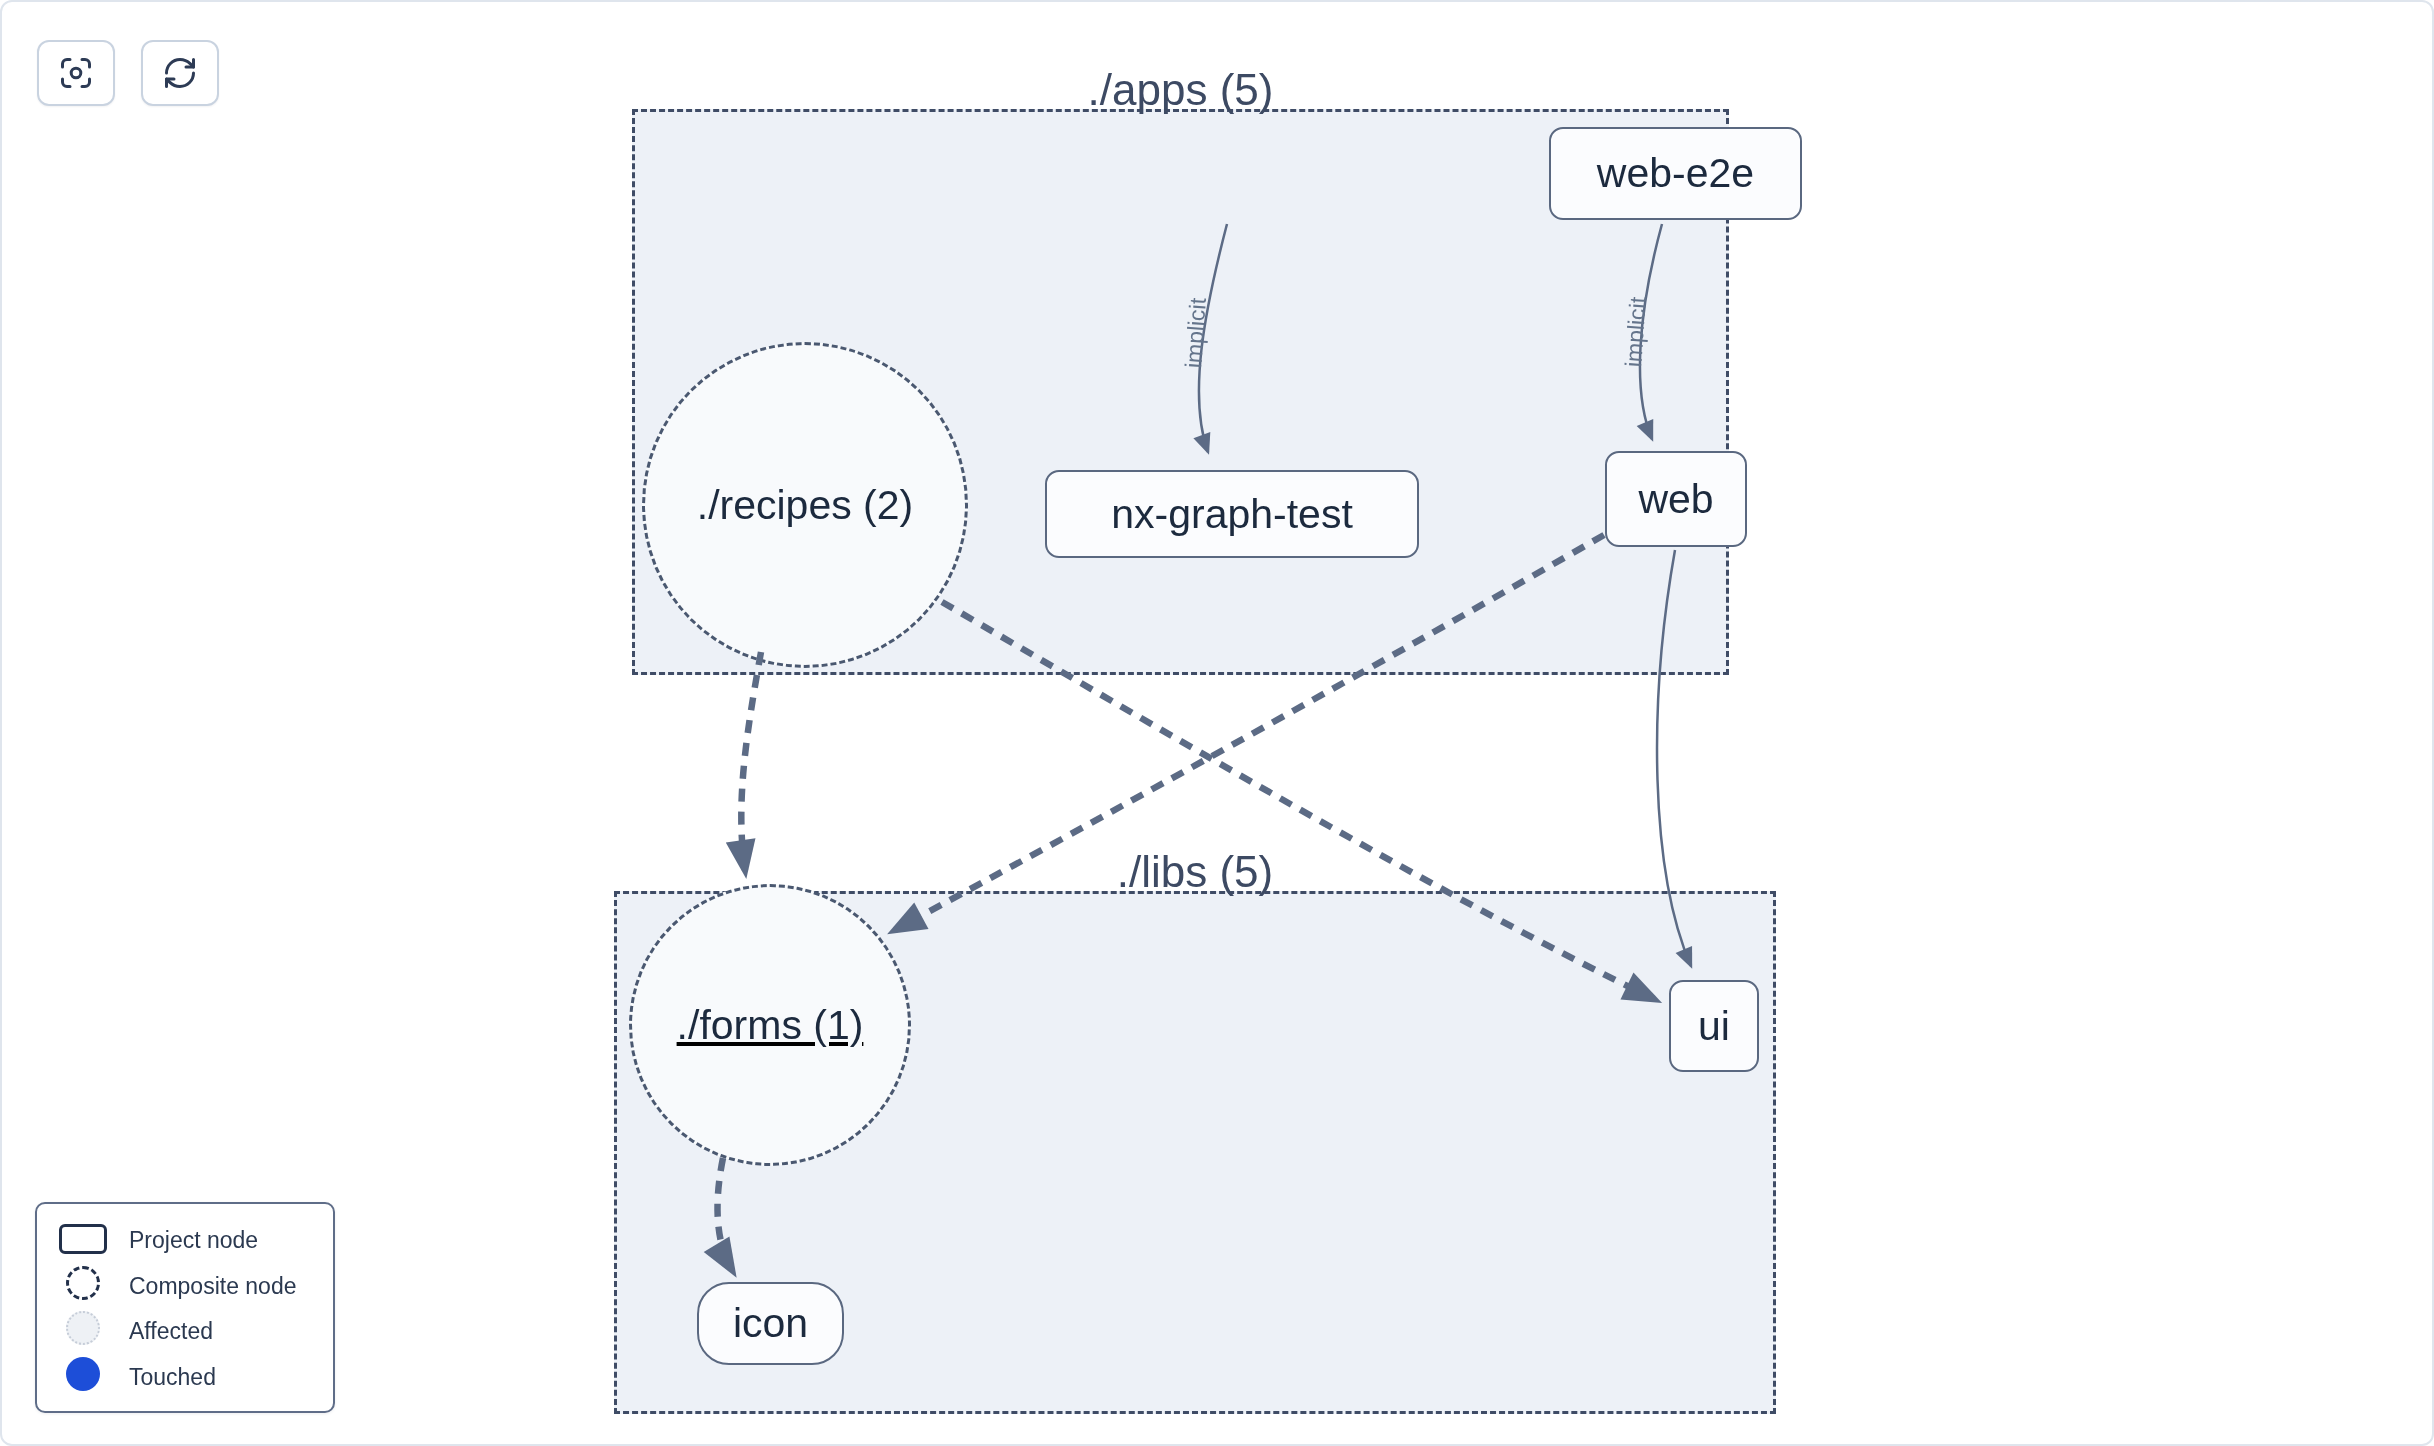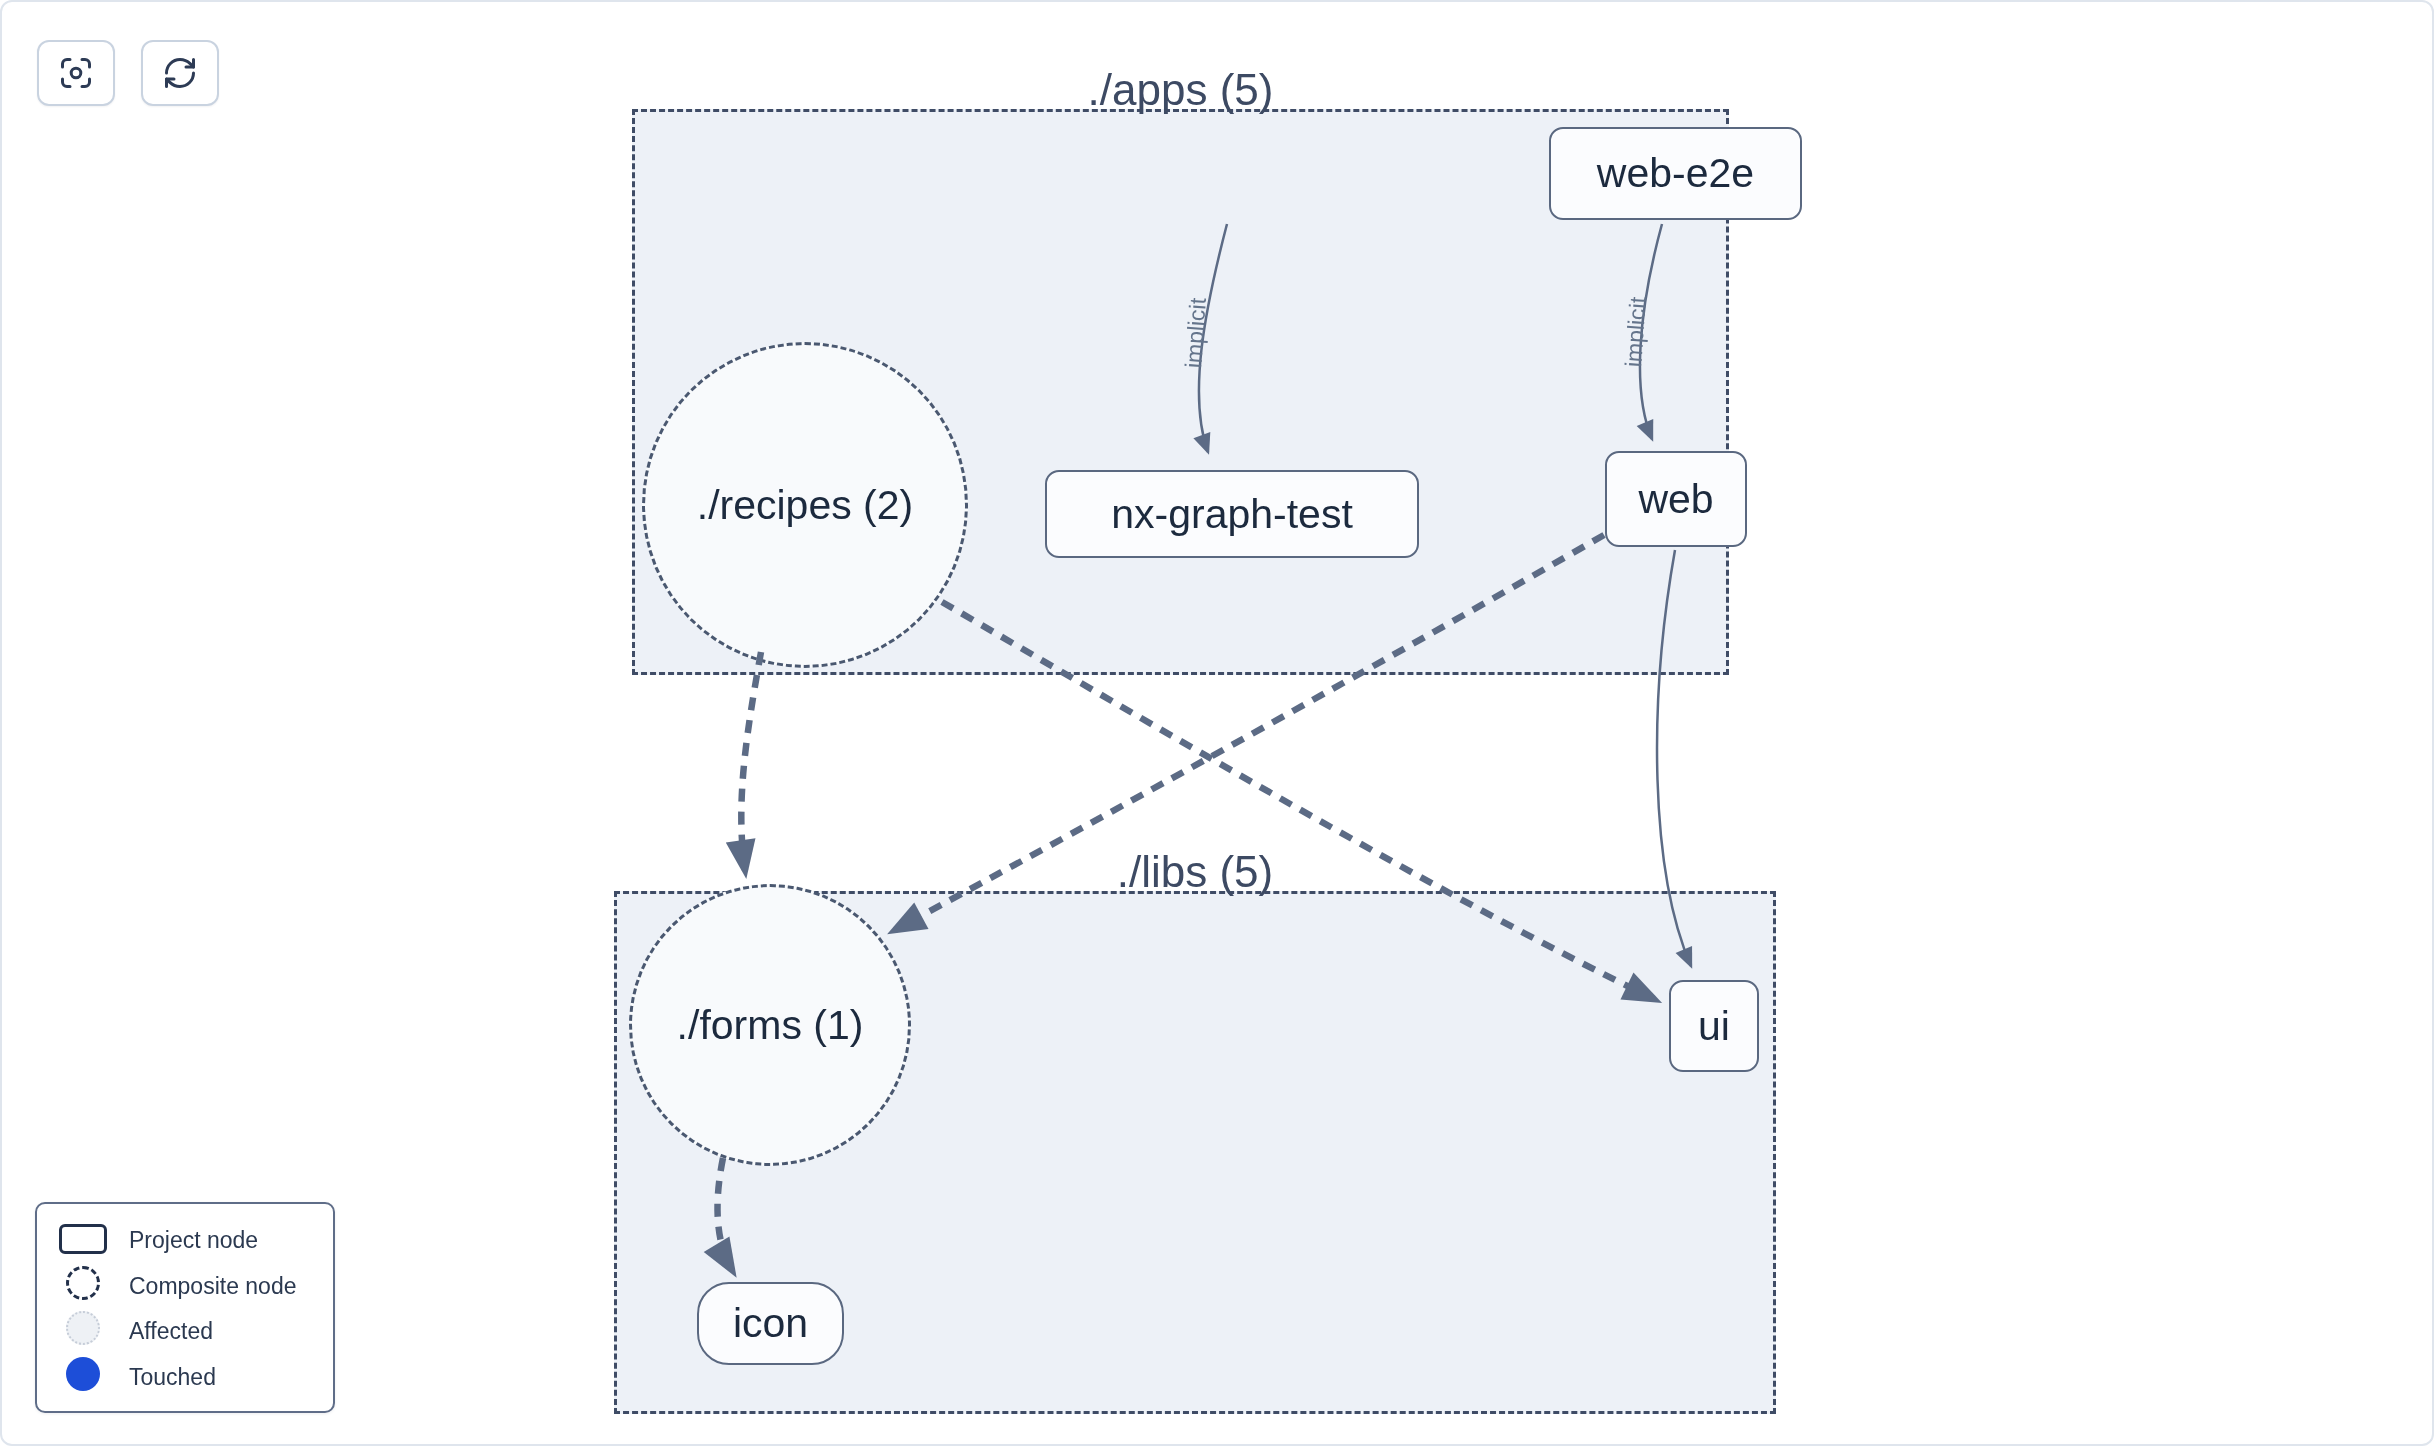--- a/index.html
+++ b/index.html
@@ -25,21 +25,21 @@
   .cluster-label{
     position:absolute;top:-50px;left:0;right:0;text-align:center;
     font-size:44px;color:#3d4a63;line-height:56px;pointer-events:none;
   }
   
   .composite{
     position:absolute;border-radius:50%;background:#f8fafc;border:3px dashed #4a5870;
     box-sizing:border-box;display:flex;align-items:center;justify-content:center;cursor:pointer;text-align:center;
   }
   #node-recipes{left:640px;top:340px;width:326px;height:326px;}
-  #node-forms{left:627px;top:882px;width:282px;height:282px;}
+  #node-forms{left:627px;top:882px;width:282px;height:282px;text-decoration:underline;}
   .composite span{font-size:41px;color:#1c2a3e;}
   
   .pnode{
     position:absolute;background:#fbfcfe;border:2px solid #5a6880;border-radius:14px;
     box-sizing:border-box;display:flex;align-items:center;justify-content:center;
     font-size:41px;color:#1c2a3e;cursor:pointer;
   }
   #node-nx-graph-test-e2e{left:992px;top:125px;width:478px;height:93px;}
   #node-web-e2e{left:1547px;top:125px;width:253px;height:93px;}
   #node-nx-graph-test{left:1043px;top:468px;width:374px;height:88px;}

